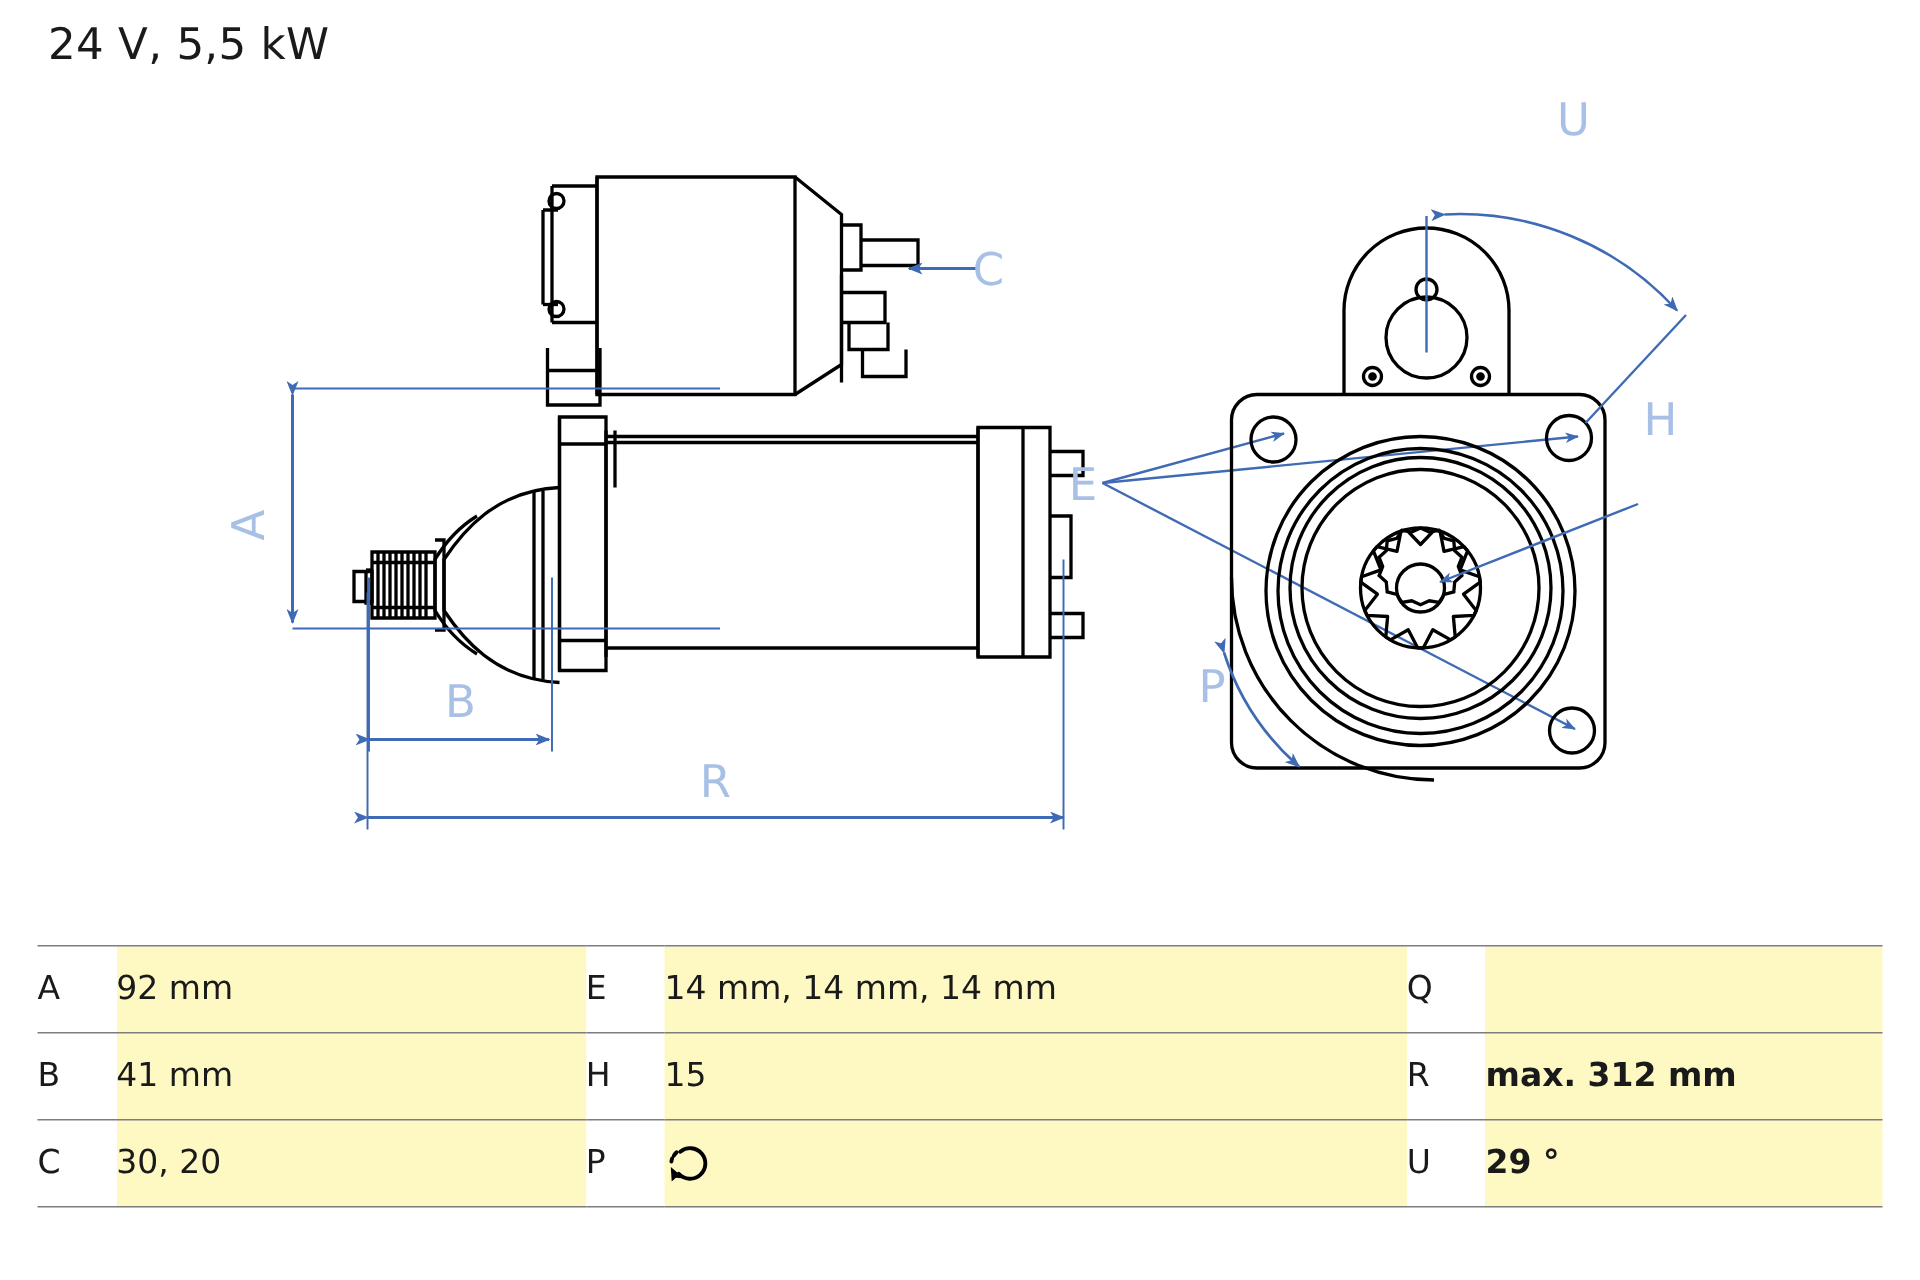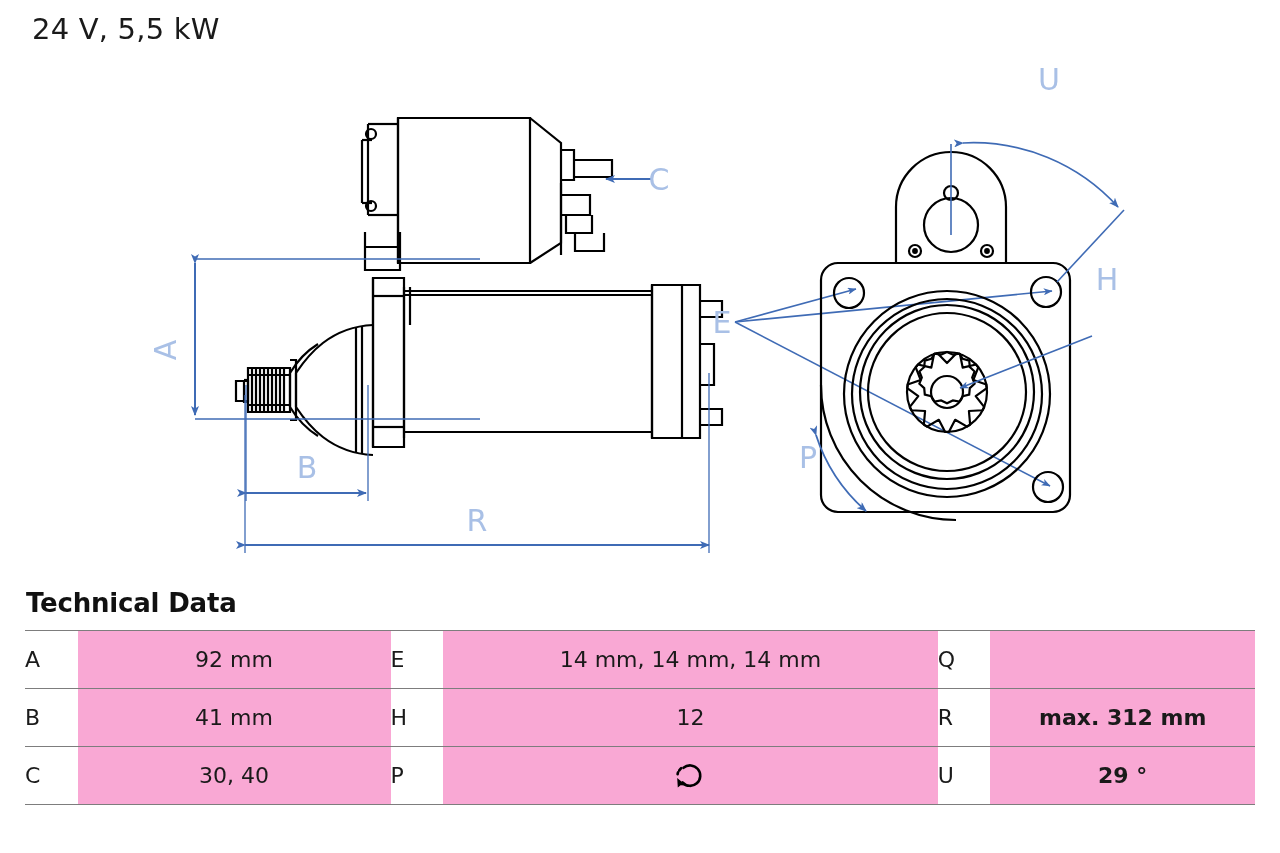--- a/index.html
+++ b/index.html
@@ -55,23 +55,22 @@
     white-space:nowrap;
   }
   table.tdata tr td{border-bottom:none;}
   table.tdata tr:last-child td{border-bottom:1.6px solid #7d7d7d;}
   td.key{
     background:#ffffff;
     width:52px;
     padding-left:13px;
   }
   td.val{
-    background:#f9a8d4;
+    background:#fef9c3;
     padding-left:13px;
-    text-align:center;
   }
   td.val.w1{width:310px;}
   td.val.w2{width:490px;margin-top:10px;}
   td.val.w3{width:262px;font-weight:bold;}
   .rot-symbol{display:inline-block;width:34px;height:30px;vertical-align:-8px;}
 </style>
 </head>
 <body>
 
 <div id="page">
@@ -263,43 +262,42 @@
       <path d="M816,380 C825,408 842,435 866,456" stroke-width="1.8" marker-start="url(#ah)" marker-end="url(#ah)"></path>
     </g>
 
     <g fill="#a9c0e6" font-family="'DejaVu Sans',sans-serif" font-size="30">
       <text x="1049" y="35" text-anchor="middle">U</text>
       <text x="1107" y="235" text-anchor="middle">H</text>
       <text x="808" y="413" text-anchor="middle">P</text>
     </g>
   </svg>
 
-  <div class="tech-head">Technical Data</div>
 
   <table class="tdata">
     <tbody>
       <tr>
         <td class="key">A</td>
         <td class="val w1">92 mm</td>
         <td class="key">E</td>
         <td class="val w2">14 mm, 14 mm, 14 mm</td>
         <td class="key">Q</td>
         <td class="val w3"></td>
       </tr>
       <tr>
         <td class="key">B</td>
         <td class="val w1">41 mm</td>
         <td class="key">H</td>
-        <td class="val w2">12</td>
+        <td class="val w2">15</td>
         <td class="key">R</td>
         <td class="val w3">max. 312 mm</td>
       </tr>
       <tr>
         <td class="key">C</td>
-        <td class="val w1">30, 40</td>
+        <td class="val w1">30, 20</td>
         <td class="key">P</td>
         <td class="val w2">
           <span class="rot-symbol">
             <svg viewBox="0 0 34 30" width="34" height="30">
               <path d="M10.5,6.8 A10.2,10.2 0 1 1 9.5,21.5" fill="none" stroke="#000" stroke-width="2.6" stroke-linecap="round"></path>
               <path d="M6.2,9.5 A10.2,10.2 0 0 1 8.1,7.2" fill="none" stroke="#000" stroke-width="2.6" stroke-linecap="round"></path>
               <path d="M4.6,13.3 A10.2,10.2 0 0 1 5.1,11.3" fill="none" stroke="#000" stroke-width="2.6" stroke-linecap="round"></path>
               <path d="M4.2,17.0 L13.2,24.6 L7.6,24.2 L4.8,26.6 Z" fill="#000"></path>
             </svg>
           </span>

